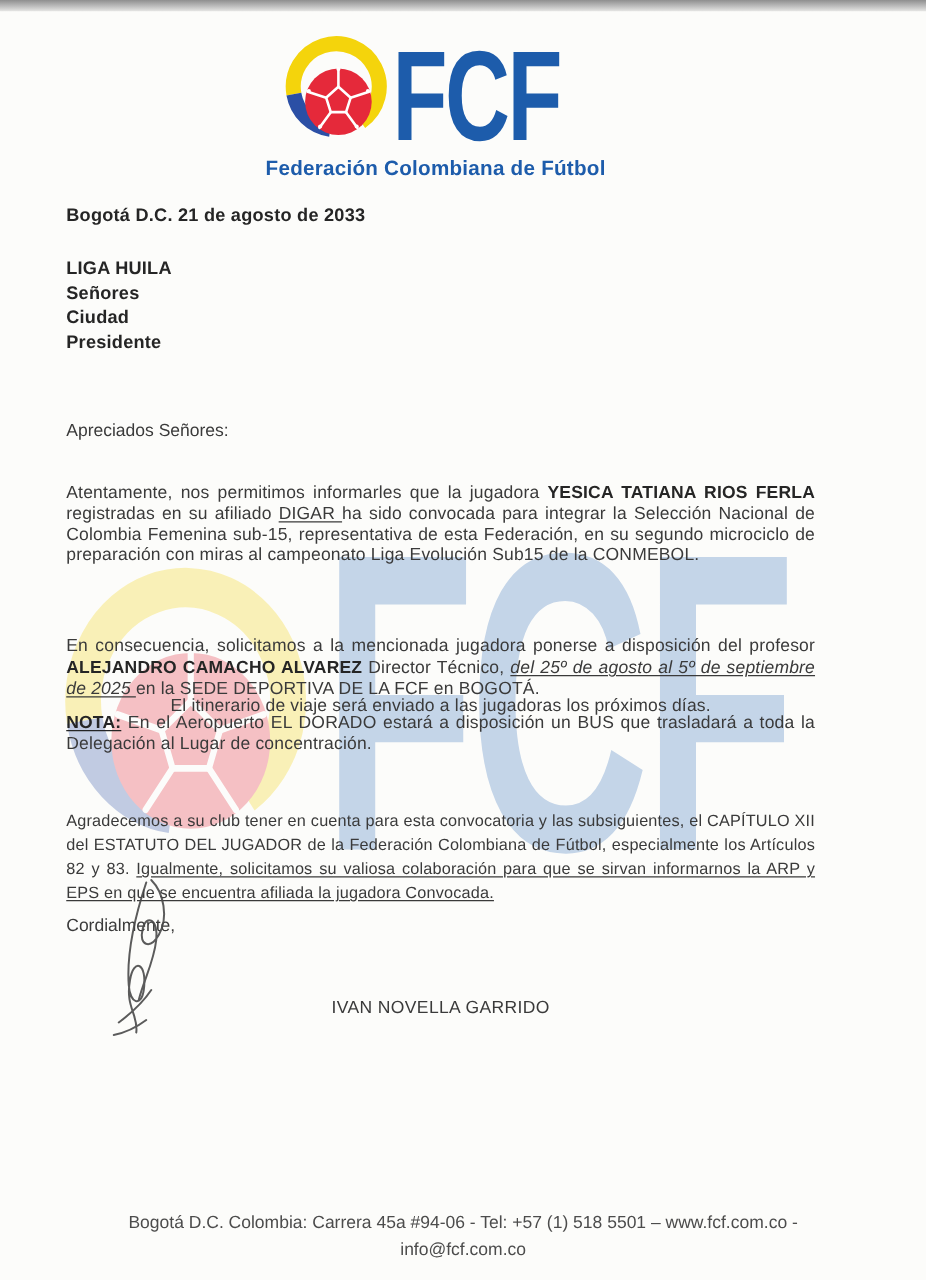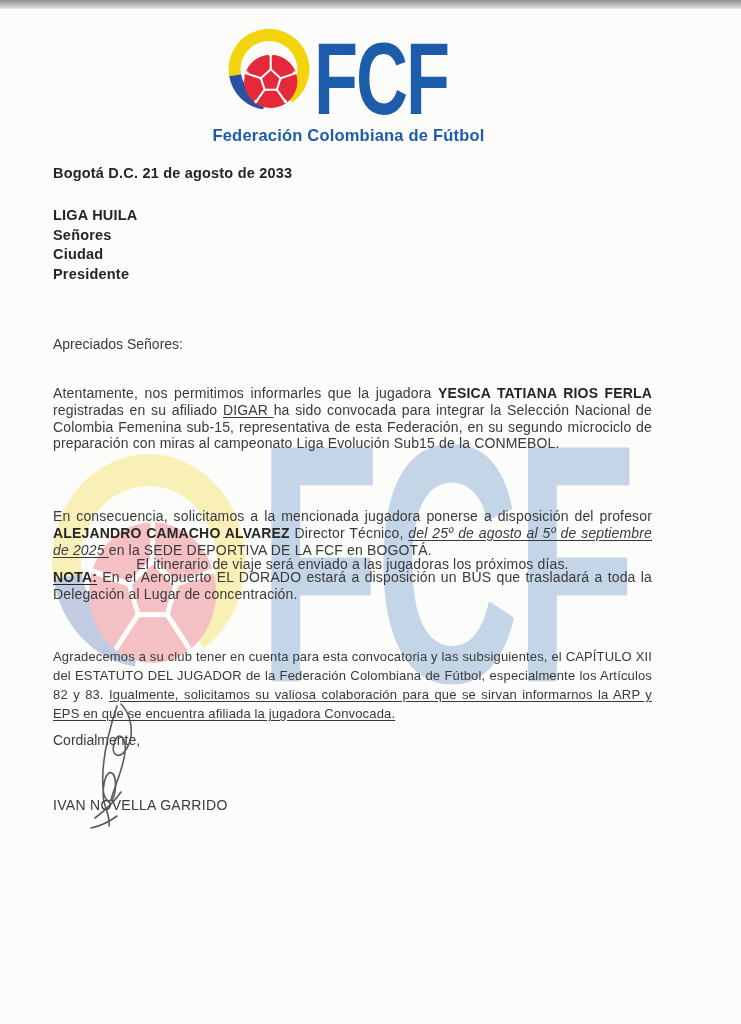--- a/index.html
+++ b/index.html
@@ -41,21 +41,21 @@
   
   .content{position:absolute; left:53px; right:89px; top:0; z-index:2;}
   .blk{position:absolute; left:0; right:0;}
   .date{top:165px; font-weight:bold; font-size:14.5px; color:var(--ink-strong); letter-spacing:.2px;}
   .recipient{top:206px; font-weight:bold; font-size:14.5px; line-height:19.7px; color:var(--ink-strong); letter-spacing:.2px;}
   .greeting{top:336px; font-size:14px;}
   .para{font-size:14px; line-height:16.8px; text-align:justify; letter-spacing:.15px;}
   .p1{top:371px;} .p2{top:460px;margin-top:48px;} .p3{top:542px; text-align:center;} .p4{top:555px;}
   .p5{top:634px; font-size:13px; line-height:19px;}
   .closing{top:732px; font-size:14px;}
-  .signer{top:797px; font-size:14px; line-height:17px; letter-spacing:.3px;}
+  .signer{top:797px; font-size:14px; line-height:17px; letter-spacing:.3px;text-align:center;}
   .signature{position:absolute; left:86px; top:700px; z-index:3;}
   .b{font-weight:bold; color:var(--ink-strong);}
   .u{text-decoration:underline; text-underline-offset:2px;}
   .i{font-style:italic;}
   
   .footer{
     position:absolute; left:0; top:967px; width:100%; z-index:2;
     text-align:center; font-size:14px; line-height:21.5px; color:var(--muted);
   }
   
@@ -125,13 +125,17 @@
 
   <svg class="signature" width="62" height="135" viewBox="0 0 60 135">
     <g fill="none" stroke="#4a4a4a" stroke-width="1.6" stroke-linecap="round" opacity=".9">
       <path d="M 30 6 C 22 30 14 60 16 88 C 17 103 26 106 28 92 C 31 70 20 66 17 84 C 13 106 24 112 22 126"></path>
       <path d="M 34 4 C 44 14 48 34 40 48 C 33 60 24 56 27 44 C 30 30 40 36 38 52 C 36 70 28 84 24 100"></path>
       <path d="M 8 118 C 16 112 26 104 34 92"></path>
       <path d="M 4 128 C 14 126 22 122 30 116"></path>
     </g>
   </svg>
 
+  <div class="footer">
+    <div>Bogotá D.C. Colombia: Carrera 45a #94-06 - Tel: +57 (1) 518 5501 – www.fcf.com.co -</div>
+    <div>info@fcf.com.co</div>
+  </div>
 </div>
 
 </body></html>

